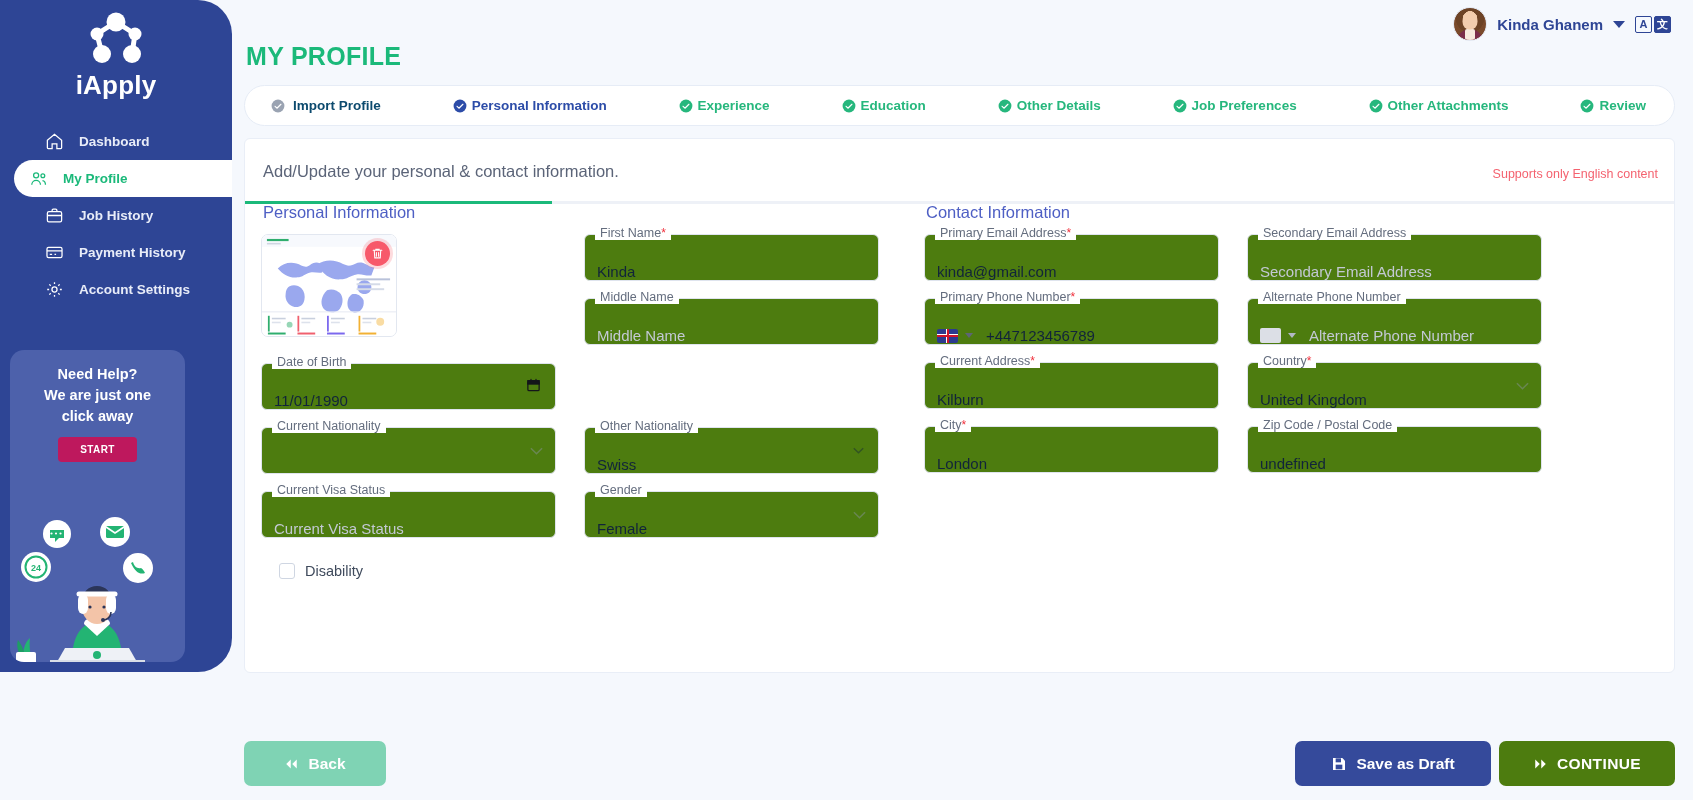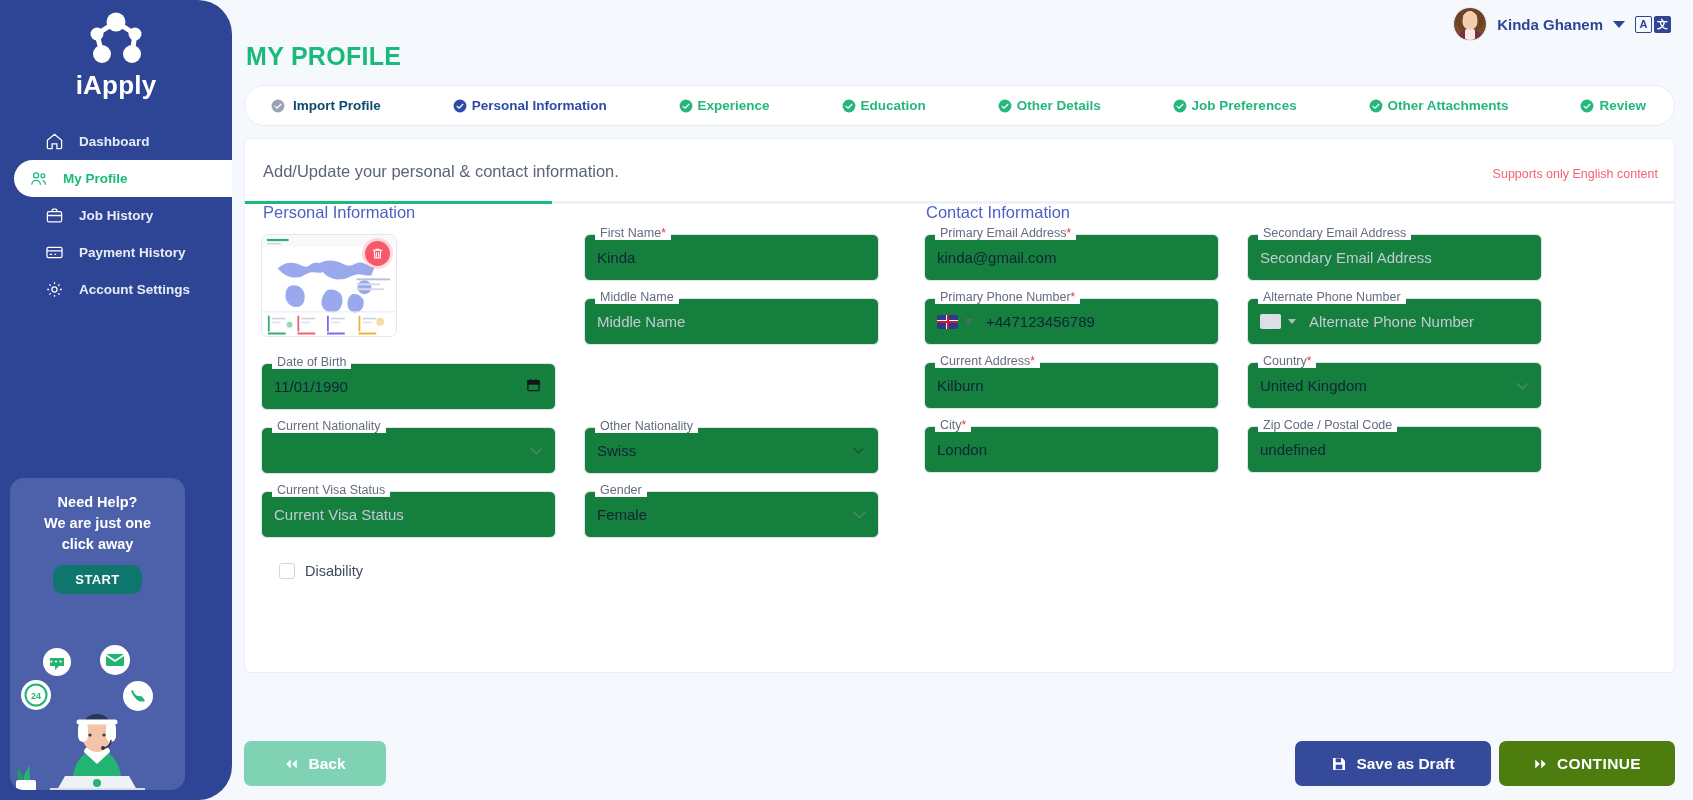--- a/index.html
+++ b/index.html
@@ -7,21 +7,21 @@
   html, body {
     width: 1693px; height: 800px;
     overflow: hidden;
     font-family: "Liberation Sans", sans-serif;
     background: #f5f8fd;
   }
   .app { position: relative; width: 1693px; height: 800px; display: flex; }
 
   
   .sidebar {
-    width: 232px; height: 800px;
+    width: 232px; height: 672px;
     background: #2e4595;
     border-top-right-radius: 34px;
     border-bottom-right-radius: 34px;
     position: relative;
     flex: 0 0 232px;
     z-index: 5;
   }
   .logo-wrap { padding-top: 12px; text-align: center; }
   .logo-mark { display:block; margin: 0 auto; }
   .logo-text {
@@ -56,23 +56,23 @@
     border-radius: 14px;
     text-align: center;
     overflow: hidden;
   }
   .help-title {
     color: #ffffff; font-size: 14.5px; font-weight: 700;
     line-height: 1.45; padding: 14px 10px 0;
   }
   .help-start {
     display: inline-block; margin-top: 10px;
-    background: #0f766e; color: #fff;
-    font-size: 13px; font-weight: 700;
-    padding: 7px 22px; border-radius: 10px;
+    background: #be185d; color: #fff;
+    font-size: 10px; font-weight: 700;
+    padding: 7px 22px; border-radius: 4px;
     border: none; cursor: pointer; letter-spacing: .4px;
   }
   .agent-art { position: absolute; left: 0; bottom: 0; width: 175px; height: 150px; }
 
   
   .main {
     flex: 1; height: 800px; position: relative;
     background: #f5f8fd;
     padding: 0 18px 0 12px;
     overflow: hidden;
@@ -183,23 +183,23 @@
   .slot { width: 295px; }
   .slot.thumbslot { width: 295px; }
 
   
   .field {
     position: relative;
     height: 47px;
     border: 1px solid #dfe4ee;
     border-radius: 6px;
     margin-bottom: 17px;
-    display: flex; align-items: center;
+    display: flex; align-items: flex-end;
     padding: 0 12px;
-    background: #15803d;
+    background: #4d7c0f;
   }
   .field > .lbl {
     position: absolute; top: -8px; left: 10px;
     background: #ffffff; padding: 0 5px;
     font-size: 12.5px; color: #646d7e; line-height: 1;
     white-space: nowrap;
   }
   .field > .lbl .req { color: #f0303c; font-size: 12px; }
   .field .val { font-size: 15px; color: #11243a; }
   .field .val.ph { color: #c3c9d4; }

